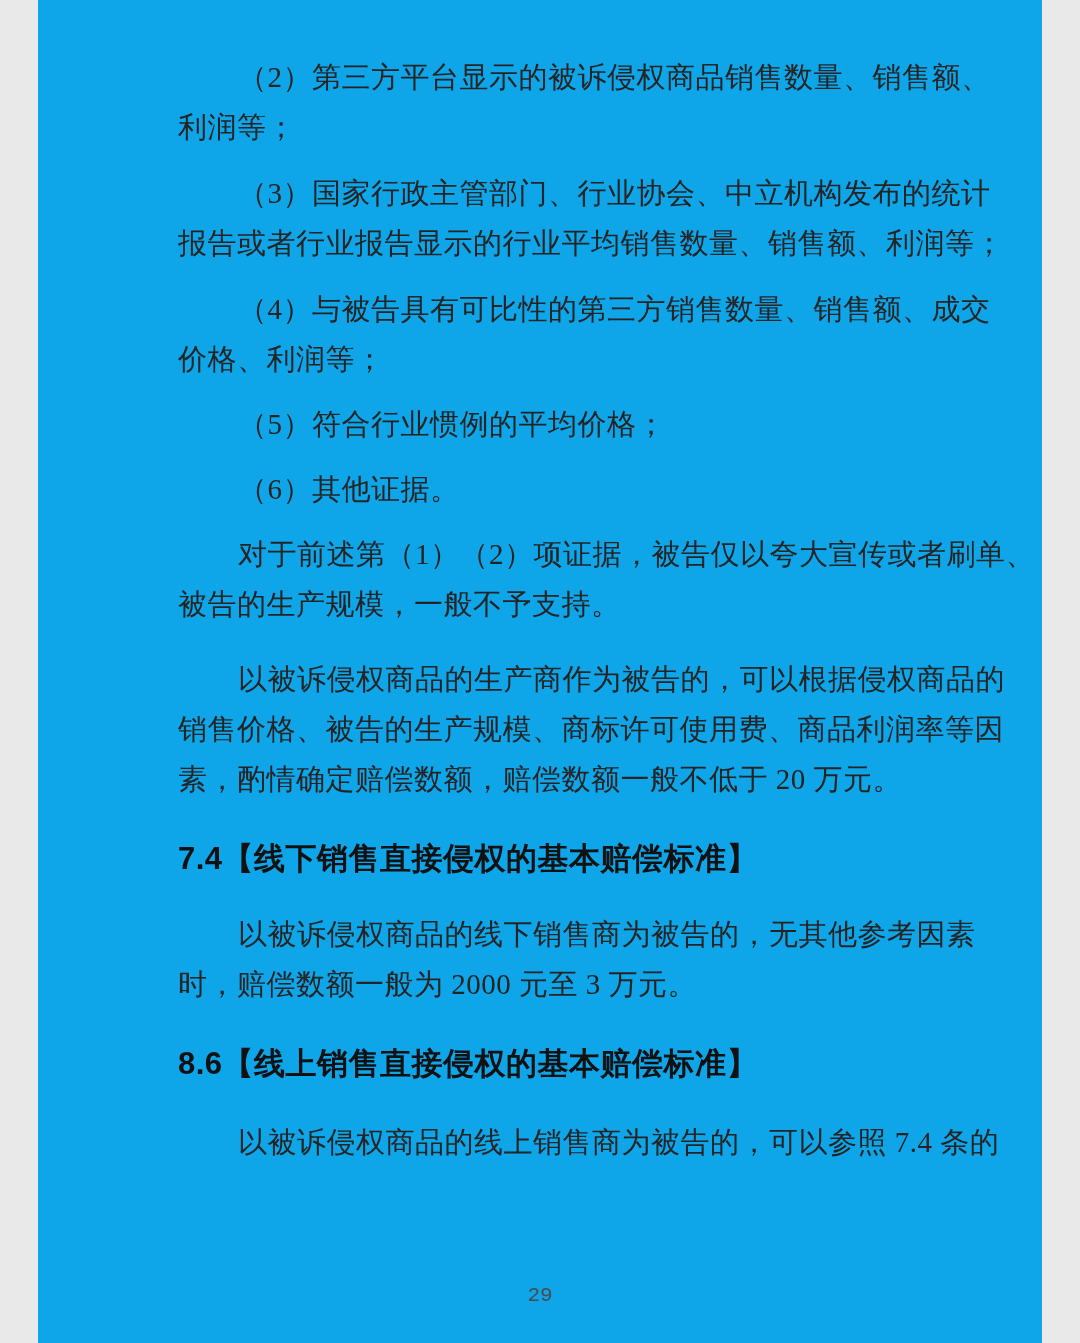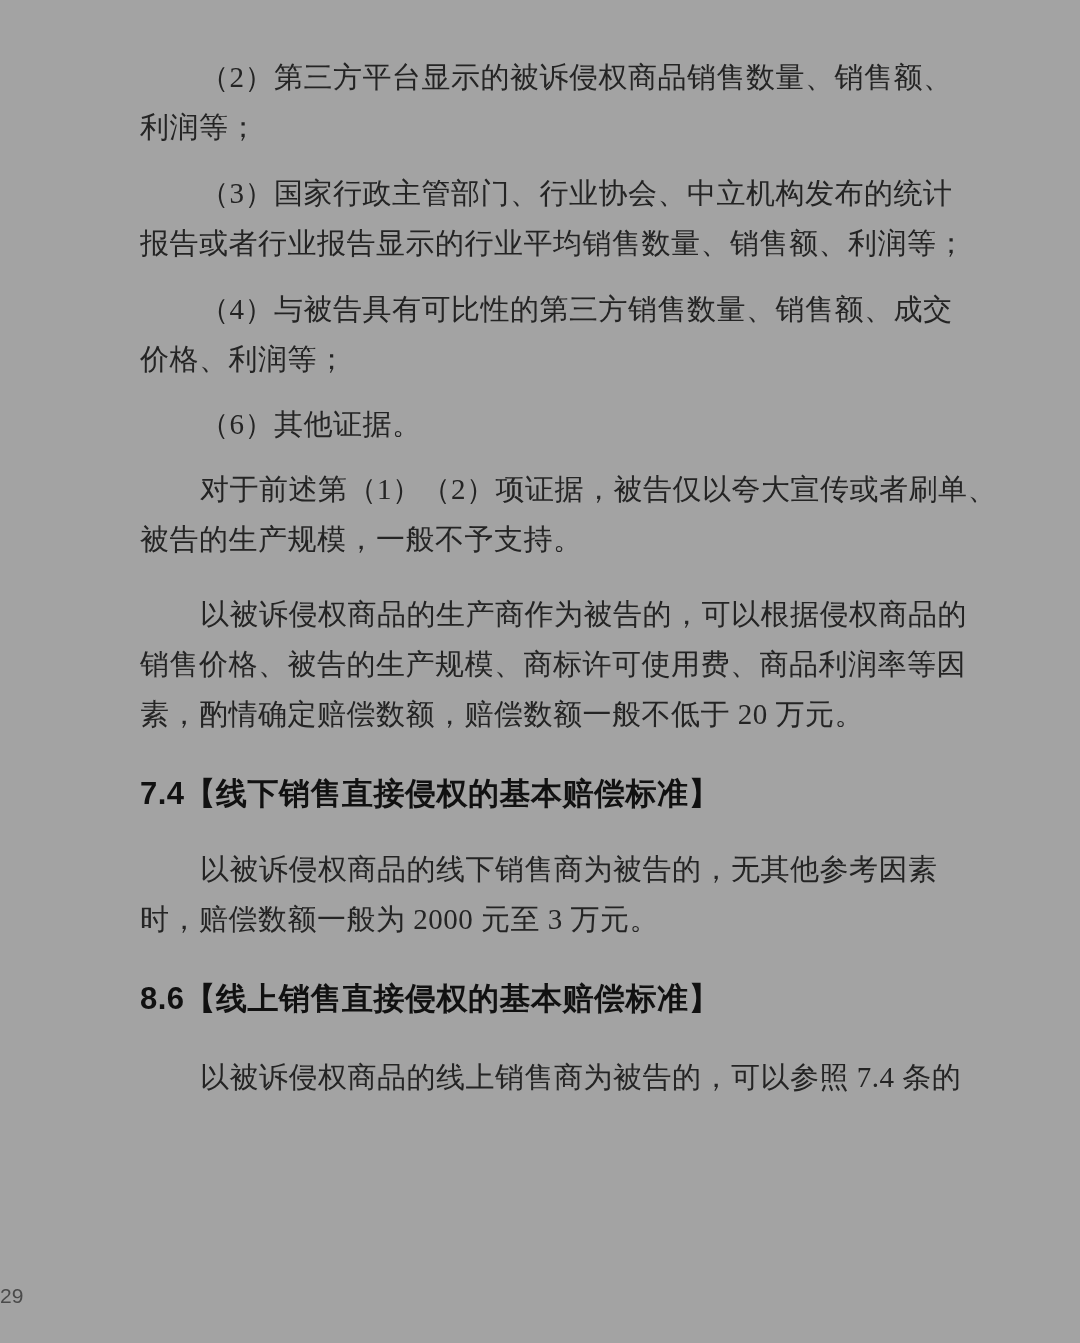--- a/index.html
+++ b/index.html
@@ -1,23 +1,23 @@
 <!DOCTYPE html>
 <html><head>
 <meta charset="utf-8">
 <style>
   * { margin: 0; padding: 0; box-sizing: border-box; }
   html, body { background: #e9e9e9; }
 
   .page {
     position: relative;
-    width: 1080px;
+    width: 1004px;
     height: 1343px;
     margin: 0 auto;
-    background: #a3a3a3;
+    background: #0ea5e9;
     overflow: hidden;
     font-family: "Liberation Serif", "DejaVu Serif", serif;
     color: #242424;
   }
 
   .doc {
     padding: 52px 120px 0 140px;
   }
 
   
@@ -49,25 +49,25 @@
   .mb16 { margin-bottom: 16px; }
   .mb25 { margin-bottom: 25px; }
   .mb28 { margin-bottom: 28px; }
   .mb30 { margin-bottom: 30px; }
 
   .pagenum {
     position: absolute;
     top: 1283px;
     left: 0;
     right: 0;
-    text-align: left;
+    text-align: center;
     font-size: 21px;
     line-height: 26px;
     color: #4a4a4a;
-    font-family: Liberation Sans, sans-serif;
+    font-family: Liberation Mono, monospace;
   }
 </style>
 </head>
 <body>
 
 <div class="page">
   <div class="doc">
 
     <div class="para mb16">
       <span class="line indent">（2）第三方平台显示的被诉侵权商品销售数量、销售额、</span>
@@ -77,20 +77,23 @@
     <div class="para mb16">
       <span class="line indent">（3）国家行政主管部门、行业协会、中立机构发布的统计</span>
       <span class="line">报告或者行业报告显示的行业平均销售数量、销售额、利润等；</span>
     </div>
 
     <div class="para mb15">
       <span class="line indent">（4）与被告具有可比性的第三方销售数量、销售额、成交</span>
       <span class="line">价格、利润等；</span>
     </div>
 
+    <div class="para mb15">
+      <span class="line indent">（5）符合行业惯例的平均价格；</span>
+    </div>
 
     <div class="para mb15">
       <span class="line indent">（6）其他证据。</span>
     </div>
 
     <div class="para mb25">
       <span class="line indent">对于前述第（1）（2）项证据，被告仅以夸大宣传或者刷单、</span>
       <span class="line">被告的生产规模，一般不予支持。</span>
     </div>
 

